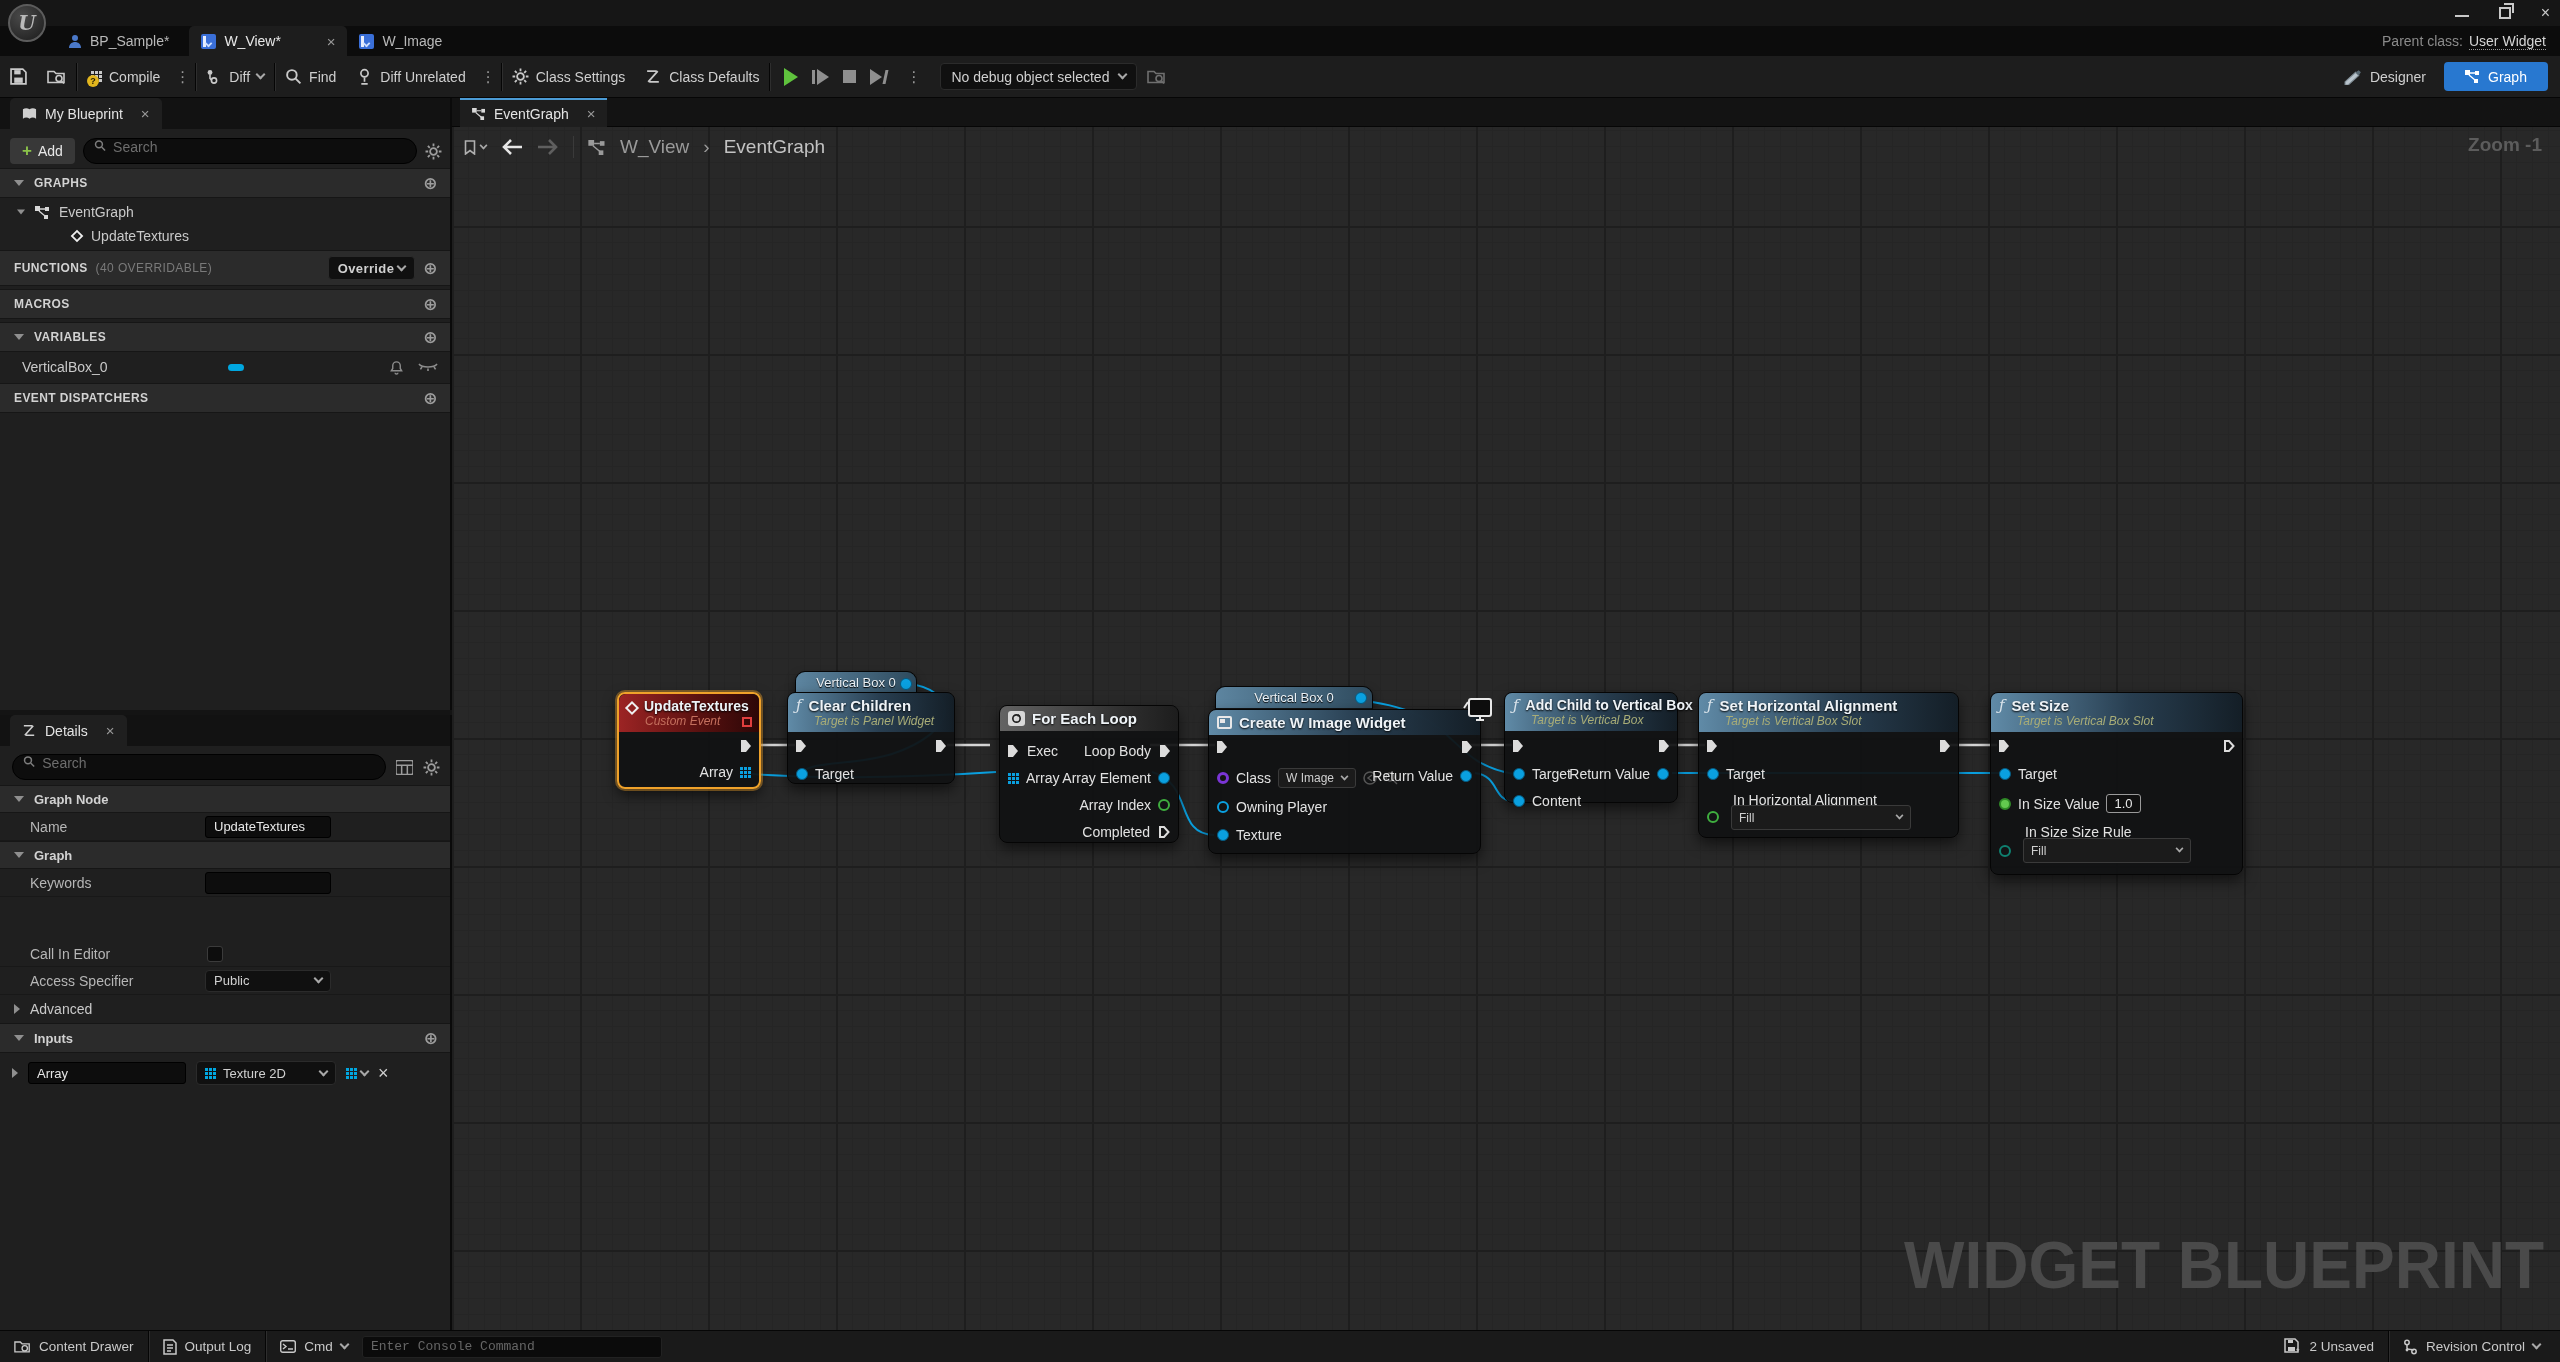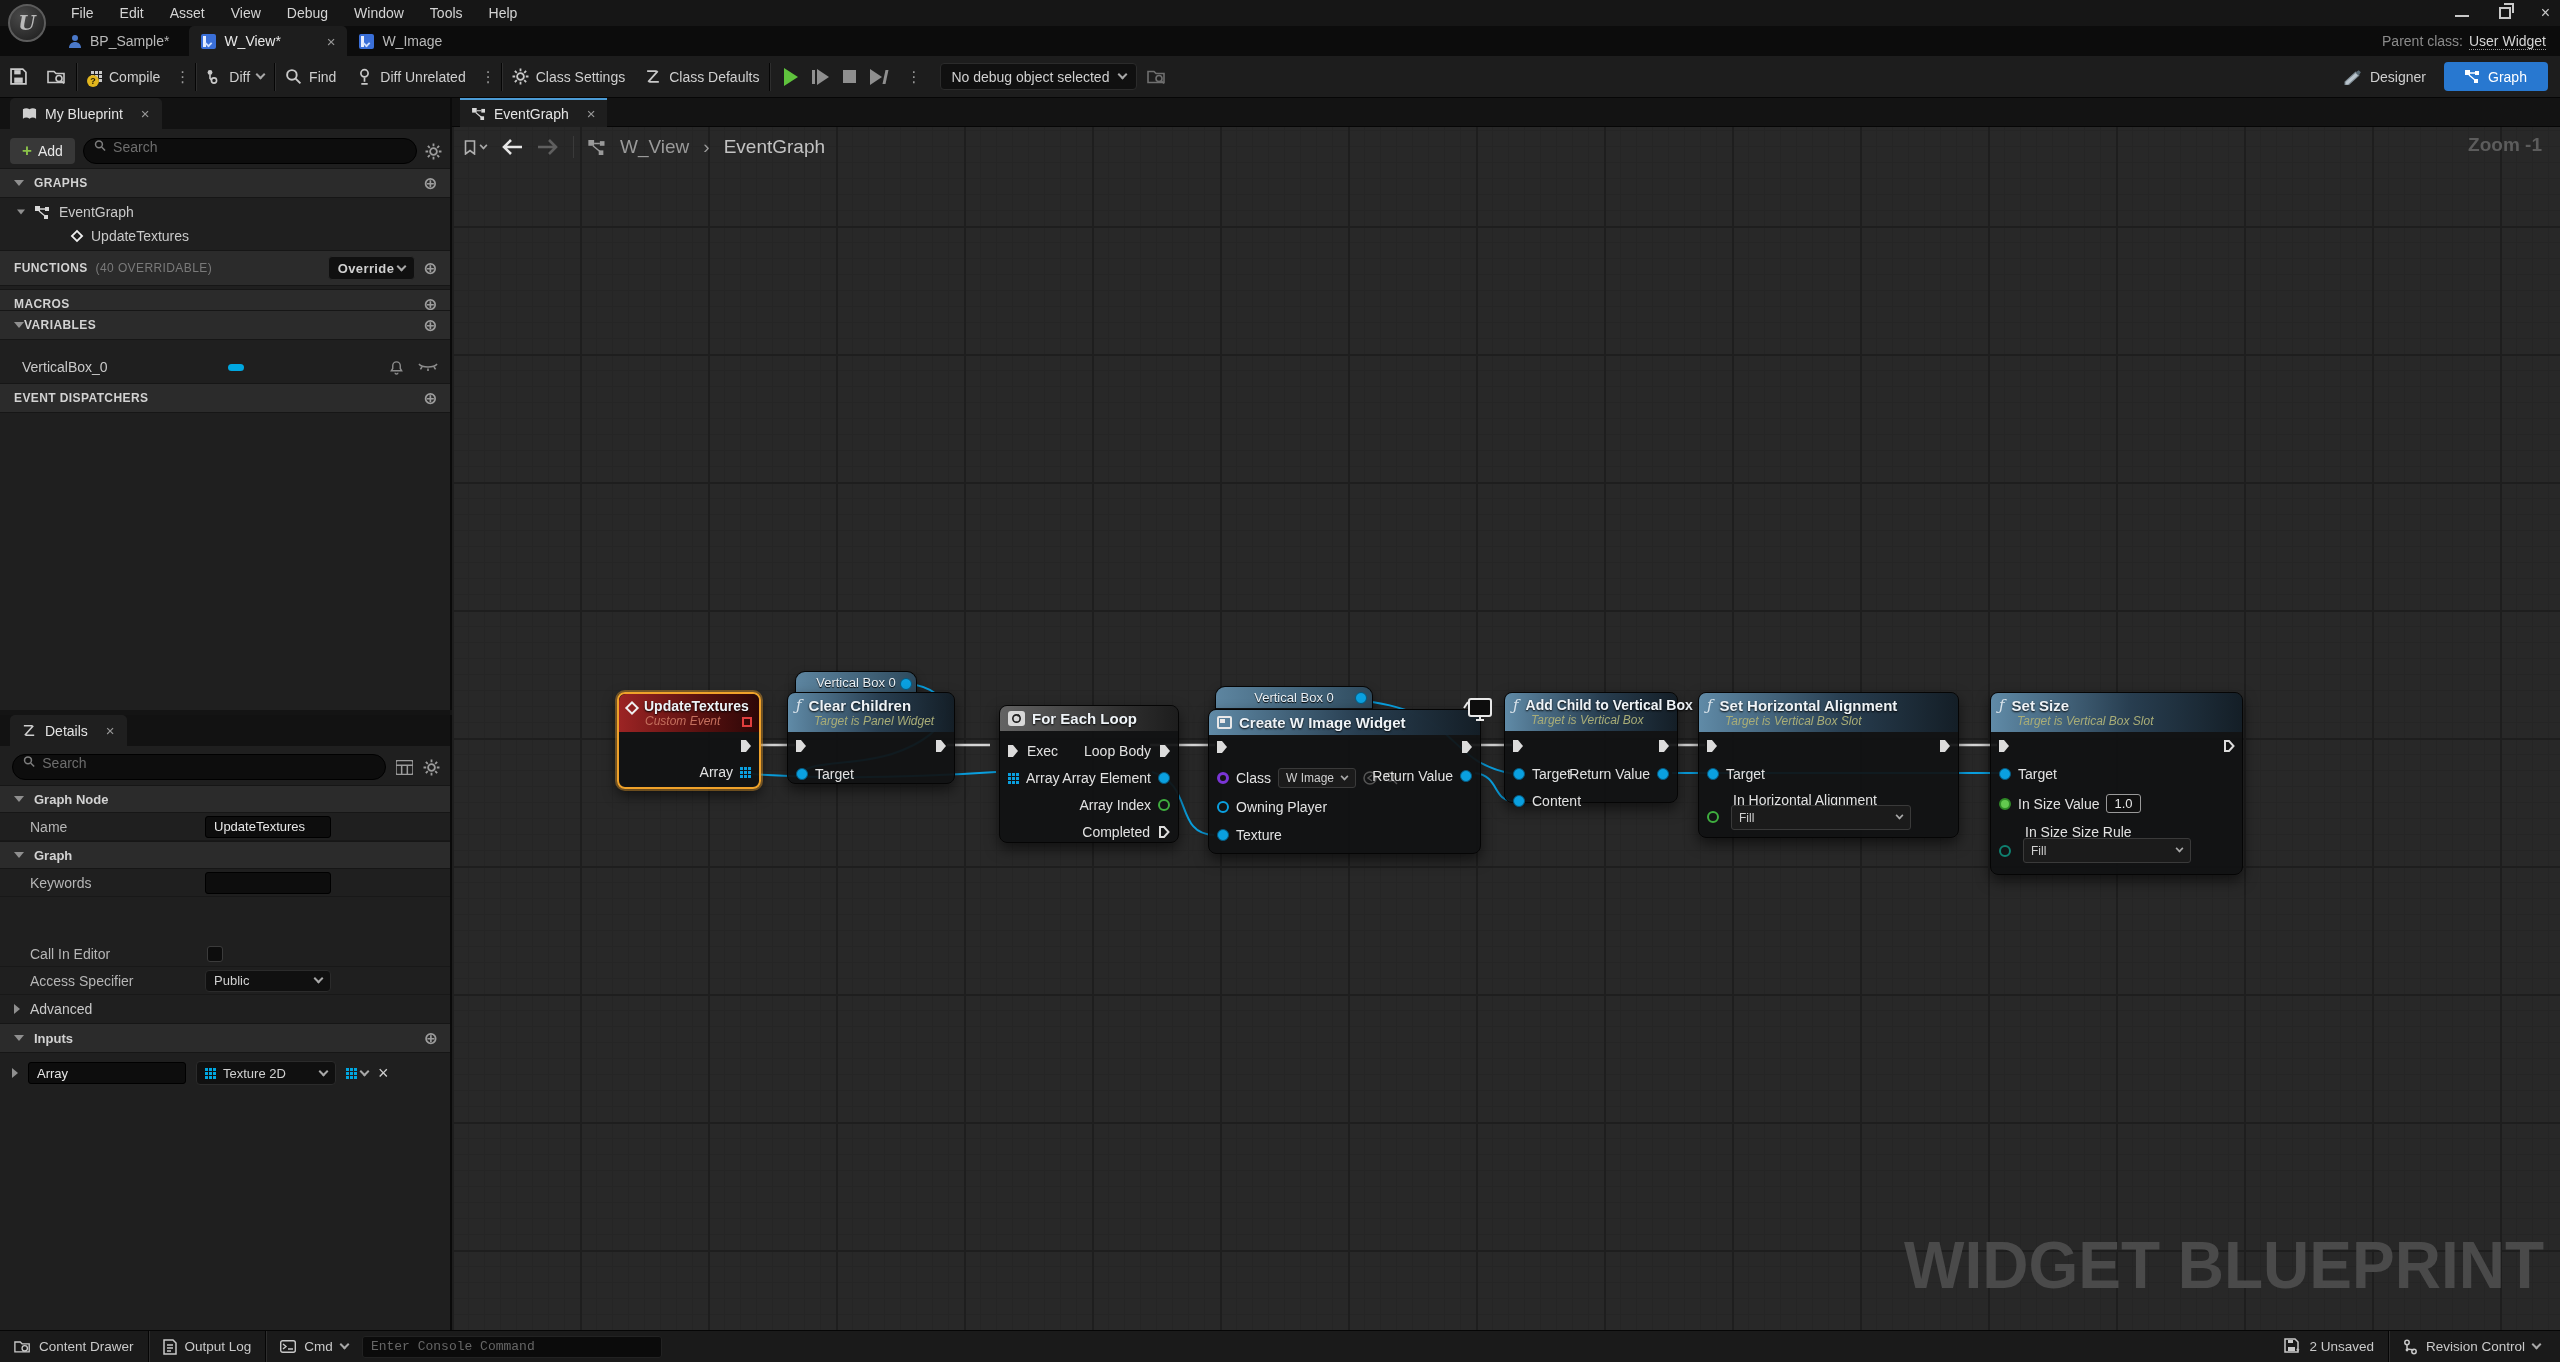--- a/index.html
+++ b/index.html
@@ -91,31 +91,20 @@
 .console{background:#0b0b0b;border:1px solid #222;border-radius:3px;height:22px;width:300px;display:flex;align-items:center;padding:0 8px}
 .console input{background:transparent;border:0;outline:0;width:100%;font-family:"Liberation Mono","DejaVu Sans Mono",monospace;font-size:13px;color:#c9c9c9}
 .console input::placeholder{color:#666}
 svg{display:block}
 </style>
 </head>
 <body>
 
 <div class="app">
 
-  <div class="abs menubar flex">
-    <div style="width:58px"></div>
-    <div class="menu-item">File</div>
-    <div class="menu-item">Edit</div>
-    <div class="menu-item">Asset</div>
-    <div class="menu-item">View</div>
-    <div class="menu-item">Debug</div>
-    <div class="menu-item">Window</div>
-    <div class="menu-item">Tools</div>
-    <div class="menu-item">Help</div>
-  </div>
   <div class="abs logo">U</div>
   <div class="abs flex" style="right:10px;top:0;height:26px;gap:30px">
     <span class="winbtn" style="width:14px;border-bottom:2px solid #c9c9c9;height:8px"></span>
     <span class="winbtn" style="position:relative;width:12px;height:12px;border:2px solid #c9c9c9">
         <i style="position:absolute;left:3px;top:-6px;width:10px;height:10px;border-top:2px solid #c9c9c9;border-right:2px solid #c9c9c9"></i>
       </span>
     <span class="winbtn">×</span>
   </div>
 
   <div class="abs tabstrip flex">
@@ -307,21 +296,21 @@
       <div class="dd" style="margin-left:auto;height:24px;padding:0 9px;gap:4px;font-size:13px;font-weight:bold">
         <span>Override</span>
         <span class="chv"></span>
       </div>
       <span class="oplus">⊕</span>
     </div>
     <div class="sechdr abs" style="left:0;top:191px;width:452px;height:30px;padding:0 14px">
       <span>MACROS</span>
       <span class="oplus" style="margin-left:auto">⊕</span>
     </div>
-    <div class="sechdr abs" style="left:0;top:212px;width:452px;height:30px;padding:0 14px;">
+    <div class="sechdr abs" style="left:0;top:224px;width:452px;height:30px;padding:0 14px;gap:10px">
       <span class="tri-d"></span>
       <span>VARIABLES</span>
       <span class="oplus" style="margin-left:auto">⊕</span>
     </div>
     <div class="flex abs" style="left:0;top:256px;width:452px;height:26px;padding:0 14px 0 22px">
       <span class="prow-lbl">VerticalBox_0</span>
       <span class="pill" style="margin-left:120px"></span>
       <svg width="15" height="15" viewBox="0 0 16 16" style="margin-left:auto">
           <path d="M8 2a4 4 0 014 4v3l1.5 2.5h-11L4 9V6a4 4 0 014-4z" fill="none" stroke="#8d8d8d" stroke-width="1.5"></path>
           <path d="M6.5 13.5a1.5 1.5 0 003 0" fill="none" stroke="#8d8d8d" stroke-width="1.5"></path>

